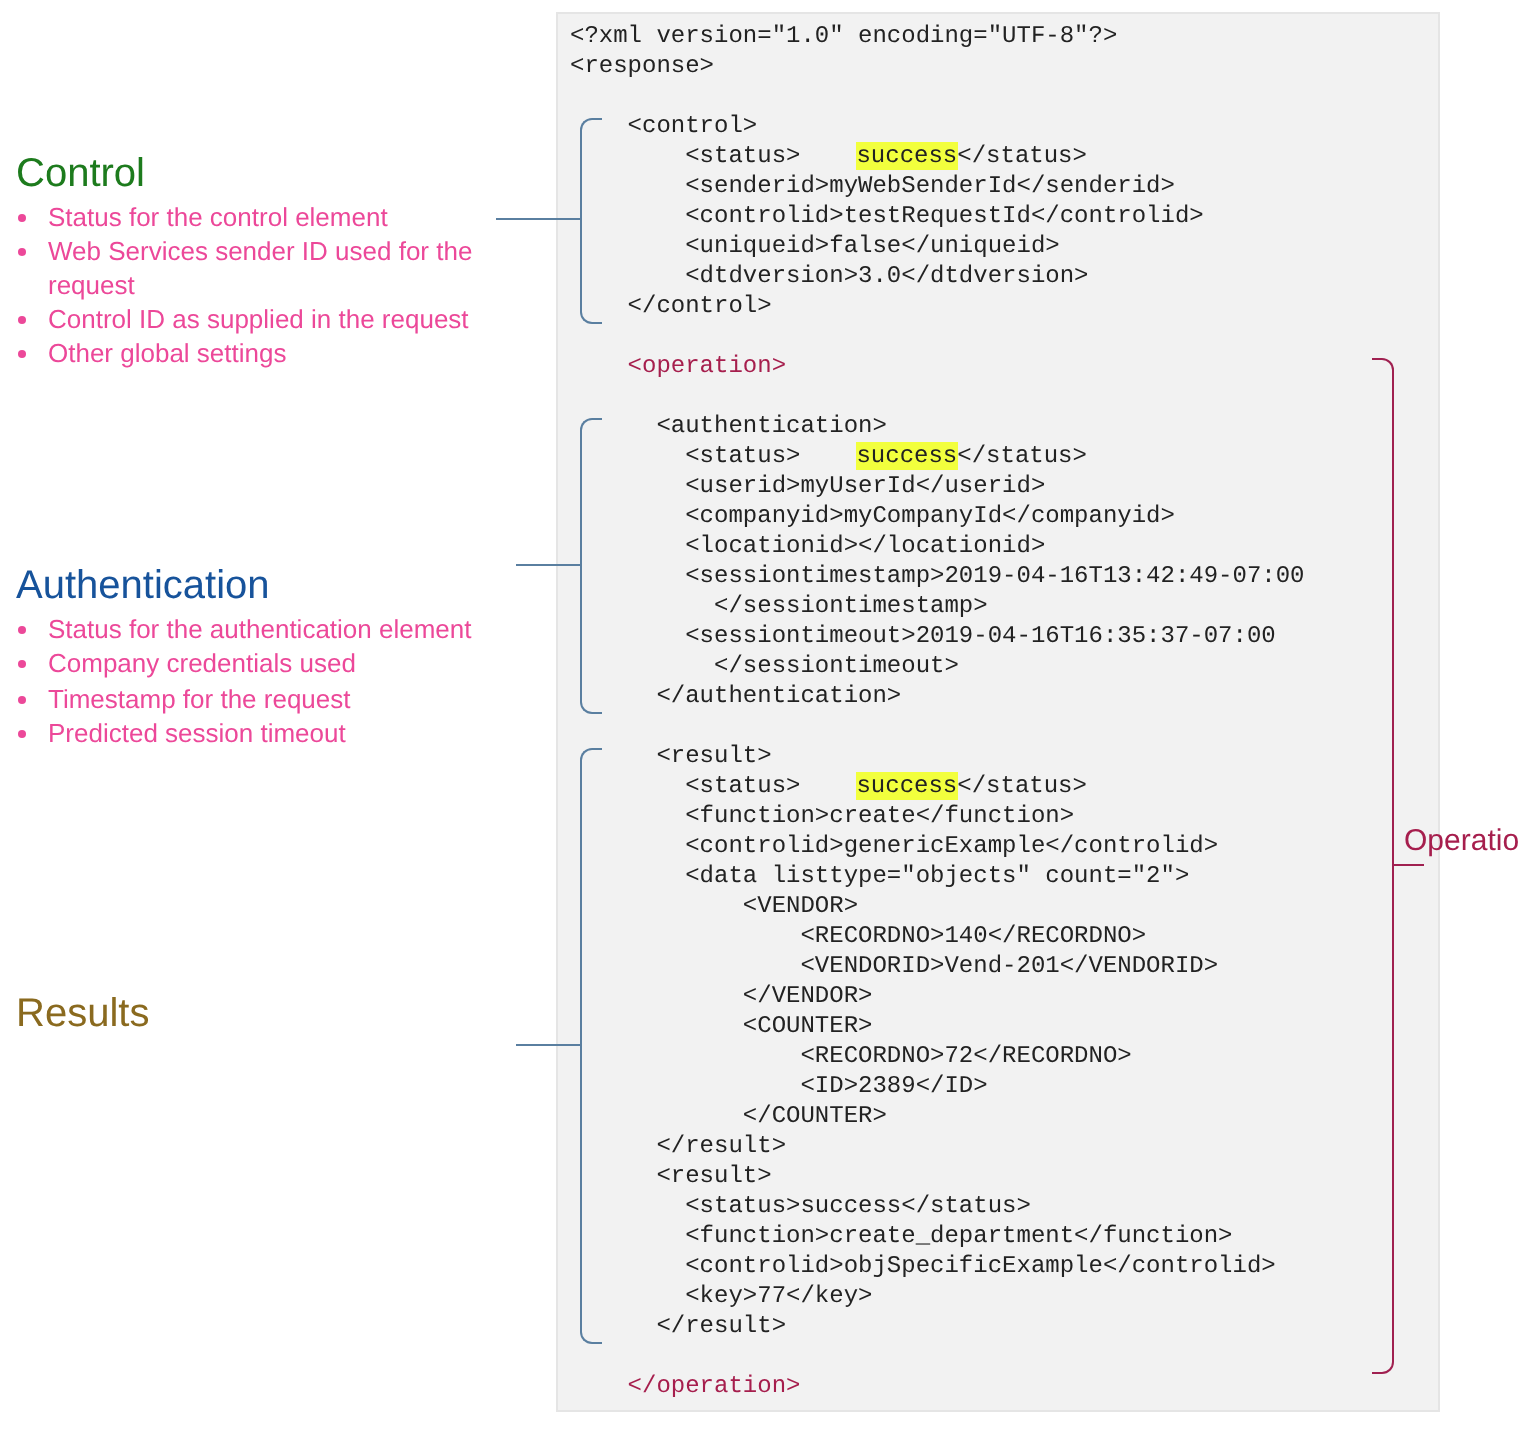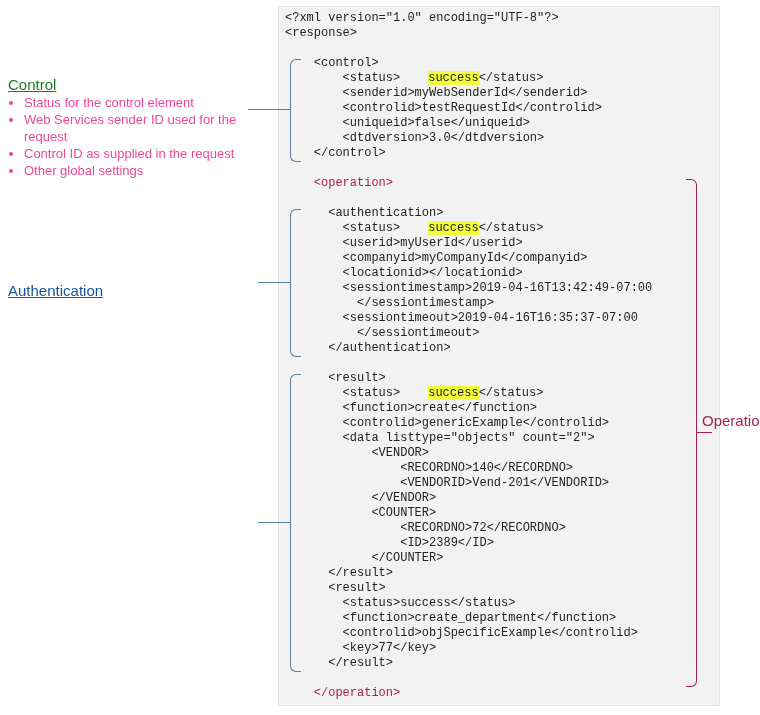--- a/index.html
+++ b/index.html
@@ -22,22 +22,21 @@
     top: 0;
     width: 258px;
   }
   .annot {
     position: absolute;
     width: 250px;
   }
   .annot h3 {
     margin: 0 0 2px 0;
     font-weight: 400;
-    font-size: 15px;
-    text-decoration: underline;
+    font-size: 20px;
   }
   .annot ul {
     margin: 0;
     padding-left: 16px;
   }
   .annot li {
     margin: 0 0 1px 0;
     line-height: 1.25;
     font-size: 13px;
     color: #ec4899;
@@ -114,23 +113,30 @@
       <ul>
         <li>Status for the control element</li>
         <li>Web Services sender ID used for the request</li>
         <li>Control ID as supplied in the request</li>
         <li>Other global settings</li>
       </ul>
     </div>
 
     <div class="annot" style="top:282px">
       <h3 class="h-blue">Authentication</h3>
+      <ul>
+        <li>Status for the authentication element</li>
+        <li>Company credentials used</li>
+        <li>Timestamp for the request</li>
+        <li>Predicted session timeout</li>
+      </ul>
     </div>
 
     <div class="annot" style="top:496px">
+      <h3 class="h-brown">Results</h3>
     </div>
   </div>
 
   <div class="codebox"><span>&lt;?xml version="1.0" encoding="UTF-8"?&gt;</span>
 <span>&lt;response&gt;</span>
 <span></span>
 <span>    &lt;control&gt;</span>
 <span>        &lt;status&gt;</span><span class="hl">success</span><span>&lt;/status&gt;</span>
 <span>        &lt;senderid&gt;myWebSenderId&lt;/senderid&gt;</span>
 <span>        &lt;controlid&gt;testRequestId&lt;/controlid&gt;</span>

